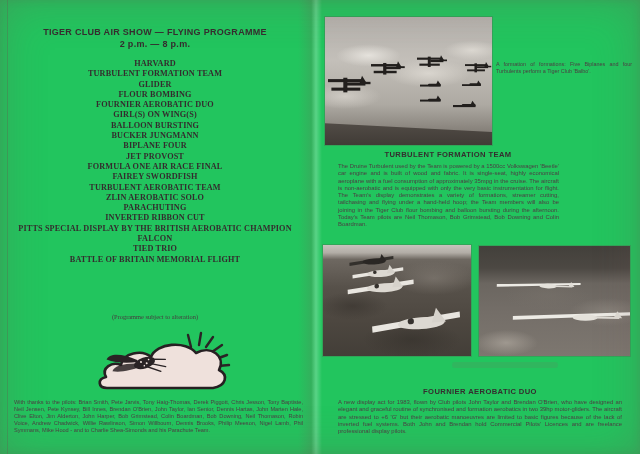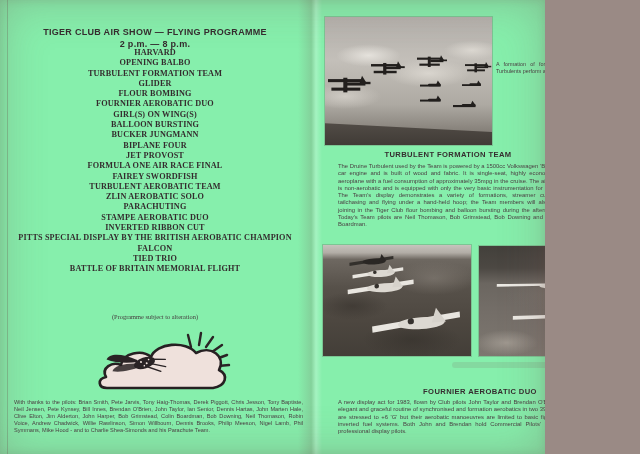--- a/index.html
+++ b/index.html
@@ -1,31 +1,31 @@
 <!DOCTYPE html>
 <html><head>
 <meta charset="utf-8">
 <style>
   html,body{margin:0;padding:0;background:#9a8a85;}
   .scan{
-    position:relative;width:545px;height:454px;overflow:hidden;
-    background:#86efac;
+    position:relative;width:640px;height:454px;overflow:hidden;
+    background:#22c55e;
     font-family:"Liberation Sans",sans-serif;color:#3a3133;
   }
   .vignette{position:absolute;inset:0;pointer-events:none;
     box-shadow:inset 0 0 46px rgba(112,84,78,.30), inset 0 0 8px rgba(112,84,78,.18);}
   .page-edge-left{position:absolute;left:7px;top:0;width:1px;height:454px;background:rgba(110,85,80,.30);}
   .fold{position:absolute;left:298px;top:0;width:24px;height:454px;
     background:linear-gradient(90deg,rgba(120,92,86,0) 0%,rgba(120,92,86,.20) 55%,rgba(255,255,255,.25) 75%,rgba(120,92,86,0) 100%);}
   .ghost{position:absolute;left:452px;top:362px;width:106px;height:6px;background:rgba(125,108,102,.16);border-radius:3px;}
 
   
   .title{position:absolute;left:0;top:26px;width:310px;text-align:center;
     font-weight:bold;font-size:9px;line-height:12px;letter-spacing:.3px;color:#352d2f;}
-  .prog-list{position:absolute;left:0;top:48px;width:310px;text-align:center;}
+  .prog-list{position:absolute;left:0;top:59px;width:310px;text-align:center;}
   .prog-item{display:block;height:10.3px;line-height:10.3px;
     font-family:"Liberation Serif",serif;font-weight:bold;font-size:8.2px;
     letter-spacing:.15px;color:#342c2e;white-space:nowrap;}
   .prog-note{position:absolute;left:0;top:313px;width:310px;text-align:center;
     font-family:"Liberation Serif",serif;font-size:6.4px;color:#463d3f;}
   .logo{position:absolute;left:94px;top:330px;width:152px;height:66px;}
   .thanks{position:absolute;left:14px;top:399px;width:289px;
     font-size:5.6px;line-height:6.9px;text-align:justify;color:#4a4143;}
 
   
@@ -69,36 +69,34 @@
 <div class="scan">
 
   <div>
     <div class="title">
       <div>TIGER CLUB AIR SHOW — FLYING PROGRAMME</div>
       <div>2 p.m. — 8 p.m.</div>
     </div>
 
     <div class="prog-list">
       <span class="prog-item">HARVARD</span>
-      <span class="prog-item">OPENING BALBO</span>
       <span class="prog-item">TURBULENT FORMATION TEAM</span>
       <span class="prog-item">GLIDER</span>
       <span class="prog-item">FLOUR BOMBING</span>
       <span class="prog-item">FOURNIER AEROBATIC DUO</span>
       <span class="prog-item">GIRL(S) ON WING(S)</span>
       <span class="prog-item">BALLOON BURSTING</span>
       <span class="prog-item">BUCKER JUNGMANN</span>
       <span class="prog-item">BIPLANE FOUR</span>
       <span class="prog-item">JET PROVOST</span>
       <span class="prog-item">FORMULA ONE AIR RACE FINAL</span>
       <span class="prog-item">FAIREY SWORDFISH</span>
       <span class="prog-item">TURBULENT AEROBATIC TEAM</span>
       <span class="prog-item">ZLIN AEROBATIC SOLO</span>
       <span class="prog-item">PARACHUTING</span>
-      <span class="prog-item">STAMPE AEROBATIC DUO</span>
       <span class="prog-item">INVERTED RIBBON CUT</span>
       <span class="prog-item">PITTS SPECIAL DISPLAY BY THE BRITISH AEROBATIC CHAMPION</span>
       <span class="prog-item">FALCON</span>
       <span class="prog-item">TIED TRIO</span>
       <span class="prog-item">BATTLE OF BRITAIN MEMORIAL FLIGHT</span>
     </div>
 
     <div class="prog-note">(Programme subject to alteration)</div>
 
     <div class="logo">

